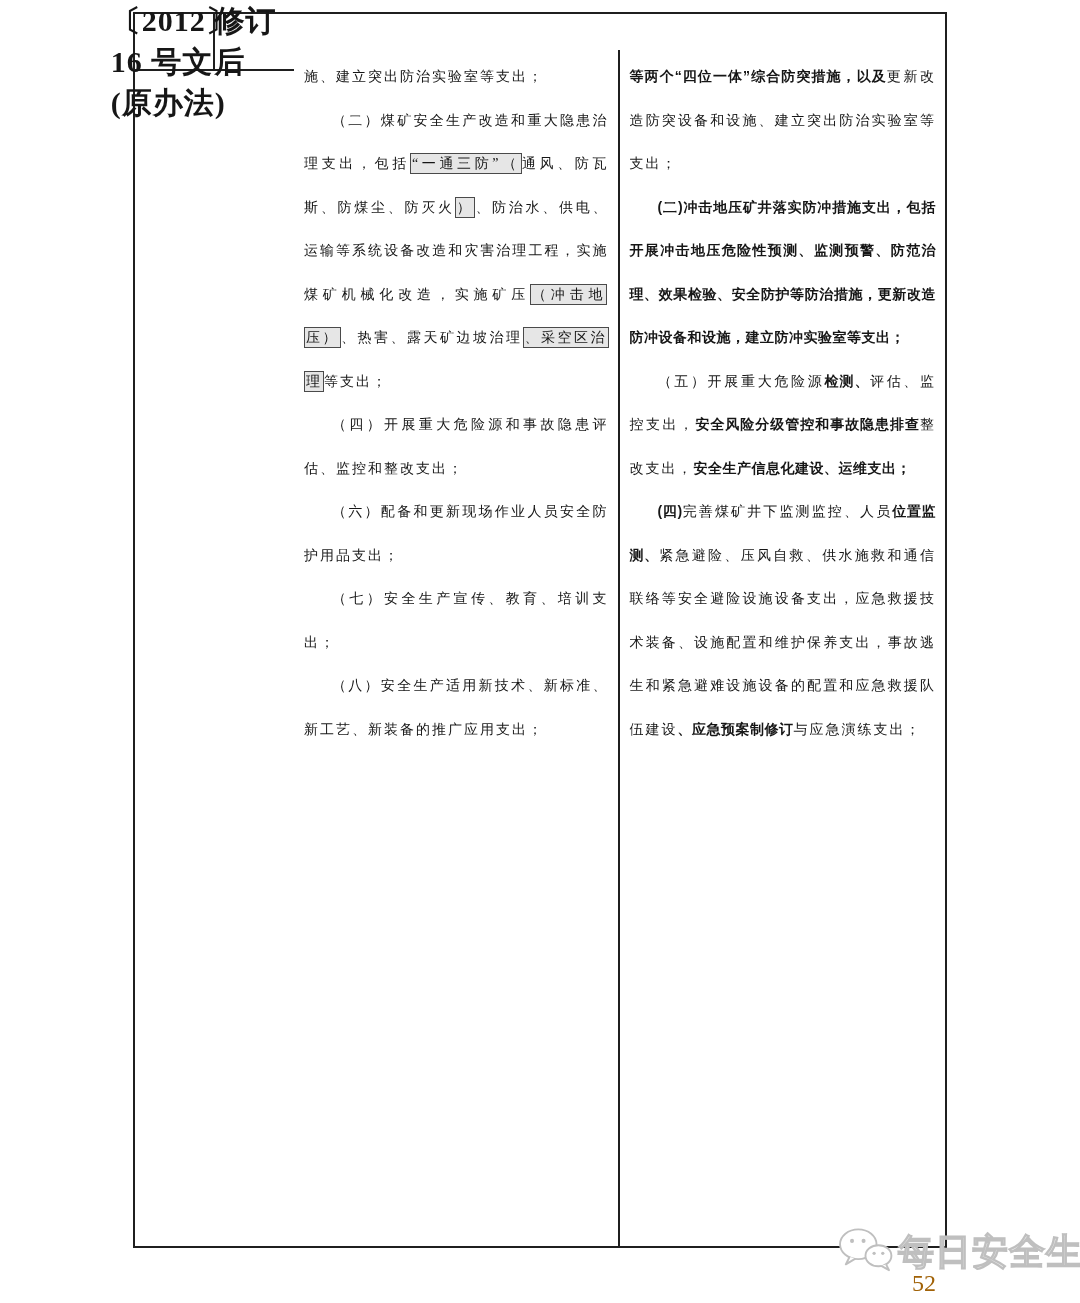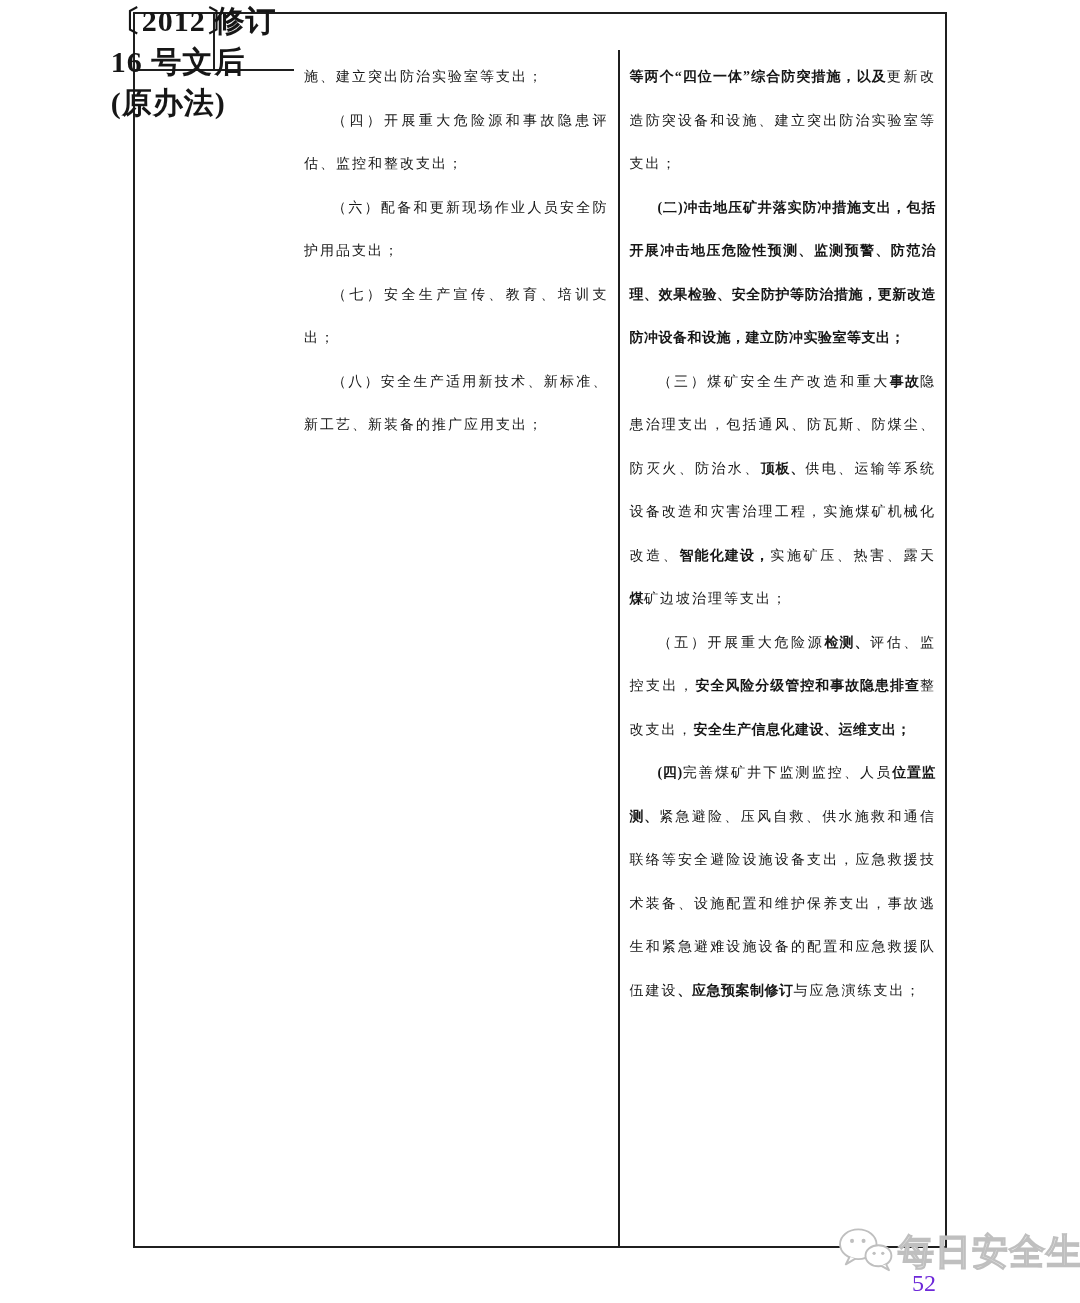--- a/index.html
+++ b/index.html
@@ -52,66 +52,66 @@
   .para{text-indent:2em;}
   .para.no-indent{text-indent:0;}
   .seg-box{
     background:var(--hl-bg);
     border:1px solid var(--hl-border);
     padding:2px 1px;
     box-decoration-break:clone;
     -webkit-box-decoration-break:clone;
   }
   .seg-bold{
-    font-family:Liberation Serif, serif;
+    font-family:Liberation Sans, sans-serif;
     font-weight:bold;
     letter-spacing:0.5px;
   }
   .watermark{
     position:absolute;left:836px;top:1226px;
     display:flex;align-items:center;gap:4px;
     z-index:3;
   }
   .watermark-text{
     font-family:"Liberation Sans","DejaVu Sans",sans-serif;
     font-size:36px;font-weight:bold;
     color:#efefef;
     -webkit-text-stroke:1.2px var(--wm-color);
     letter-spacing:1px;
     white-space:nowrap;
   }
   .page-number{
     position:absolute;left:900px;top:1270px;
     width:48px;text-align:center;
-    font-size:24px;color:#6d28d9;
+    font-size:24px;color:#a16207;
     font-family:"Liberation Serif","DejaVu Serif",serif;
   }
 </style>
 </head>
 <body>
 
 <div class="page">
 
   <div class="doc-table">
     <div class="header-row">
       <div class="header-cell left">财企〔2012〕16 号文(原办法)</div>
       <div class="header-cell right">修订后</div>
     </div>
     <div class="body-row">
       <div class="body-cell left">
           <div class="para no-indent"><span>施、建立突出防治实验室等支出；</span></div>
+          <div class="para"><span>（二）煤矿安全生产改造和重大隐患治理支出，包括</span><span class="seg-box">“一通三防”（</span><span>通风、防瓦斯、防煤尘、防灭火</span><span class="seg-box">）</span><span>、防治水、供电、运输等系统设备改造和灾害治理工程，实施煤矿机械化改造，实施矿压</span><span class="seg-box">（冲击地压）</span><span>、热害、露天矿边坡治理</span><span class="seg-box">、采空区治理</span><span>等支出；</span></div>
           <div class="para"><span>（四）开展重大危险源和事故隐患评估、监控和整改支出；</span></div>
           <div class="para"><span>（六）配备和更新现场作业人员安全防护用品支出；</span></div>
           <div class="para"><span>（七）安全生产宣传、教育、培训支出；</span></div>
           <div class="para"><span>（八）安全生产适用新技术、新标准、新工艺、新装备的推广应用支出；</span></div>
         </div>
       <div class="body-cell right">
           <div class="para no-indent"><span class="seg-bold">等两个“四位一体”综合防突措施，以及</span><span>更新改造防突设备和设施、建立突出防治实验室等支出；</span></div>
           <div class="para"><span class="seg-bold">(二)冲击地压矿井落实防冲措施支出，包括开展冲击地压危险性预测、监测预警、防范治理、效果检验、安全防护等防治措施，更新改造防冲设备和设施，建立防冲实验室等支出；</span></div>
-          <div class="para"><span>（三）煤矿安全生产改造和重大</span><span class="seg-bold">事故</span><span>隐患治理支出，包括通风、防瓦斯、防煤尘、防灭火、防治水、</span><span class="seg-bold">顶板、</span><span>供电、运输等系统设备改造和灾害治理工程，实施煤矿机械化改造、</span><span class="seg-bold">智能化建设，</span><span>实施矿压、热害、露天</span><span class="seg-bold">煤</span><span>矿边坡治理等支出；</span></div>
           <div class="para"><span>（五）开展重大危险源</span><span class="seg-bold">检测、</span><span>评估、监控支出，</span><span class="seg-bold">安全风险分级管控和事故隐患排查</span><span>整改支出，</span><span class="seg-bold">安全生产信息化建设、运维支出；</span></div>
           <div class="para"><span class="seg-bold">(四)</span><span>完善煤矿井下监测监控、人员</span><span class="seg-bold">位置监测、</span><span>紧急避险、压风自救、供水施救和通信联络等安全避险设施设备支出，应急救援技术装备、设施配置和维护保养支出，事故逃生和紧急避难设施设备的配置和应急救援队伍建设</span><span class="seg-bold">、应急预案制修订</span><span>与应急演练支出；</span></div>
         </div>
     </div>
   </div>
 
   <div class="watermark">
     <span>
       <svg width="58" height="48" viewBox="0 0 60 50" fill="none">
         <ellipse cx="23" cy="19" rx="19" ry="15.5" fill="#ffffff" stroke="#bfbfbf" stroke-width="2"></ellipse>

